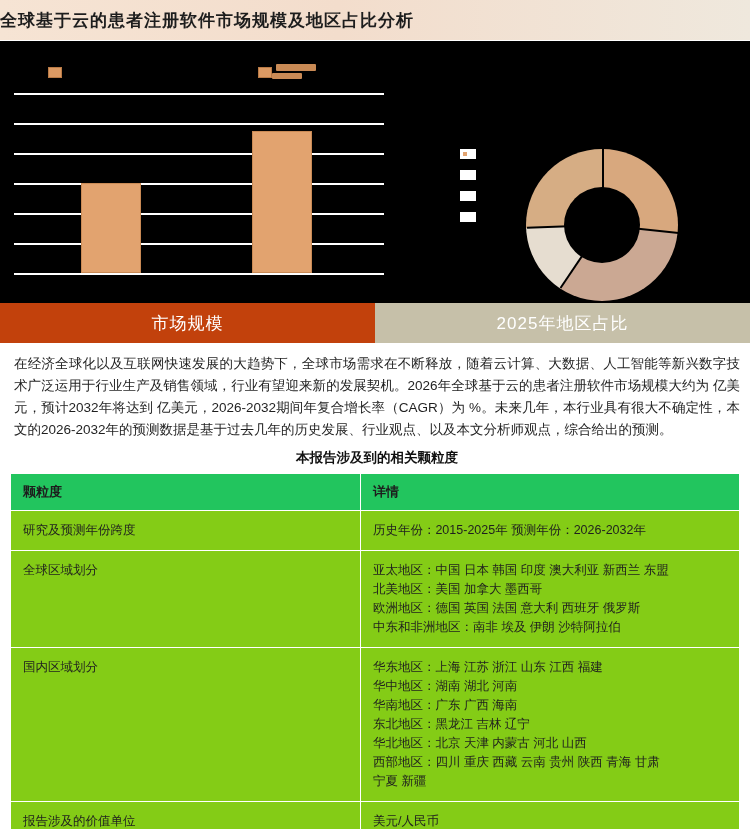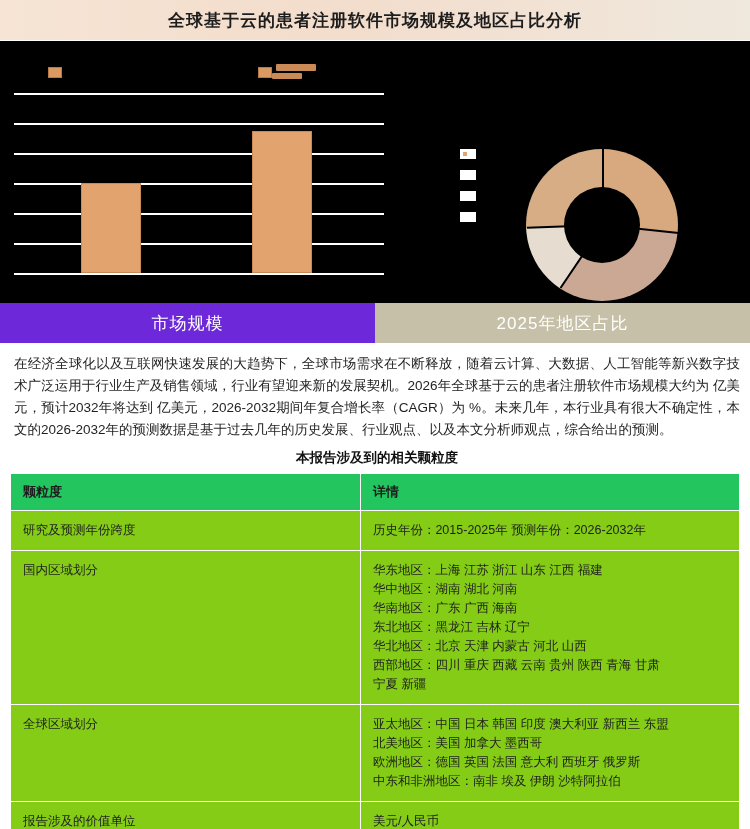--- a/index.html
+++ b/index.html
@@ -20,21 +20,20 @@
     height: 829px;
     background: #ffffff;
   }
 
   
   .title-bar {
     height: 40px;
     background: linear-gradient(to right, #f6e4d4 0%, #f3ddcc 45%, #efe8dd 100%);
     display: flex;
     align-items: center;
-    justify-content: center;
     border-bottom: 1px solid #ffffff;
   }
   .title-bar .title-text {
     font-size: 17px;
     font-weight: bold;
     letter-spacing: 1px;
     color: #1d1d1d;
   }
 
   
@@ -189,21 +188,21 @@
   }
   .tab {
     flex: 1 1 50%;
     display: flex;
     align-items: center;
     justify-content: center;
     font-size: 17px;
     color: #ffffff;
     letter-spacing: 1px;
   }
-  .tab.active { background: #6d28d9; }
+  .tab.active { background: #c2410c; }
   .tab.inactive { background: #c6c0a9; }
 
   
   .body-wrap {
     padding: 10px 10px 0 14px;
   }
   .paragraph {
     font-size: 13.5px;
     line-height: 22px;
     text-align: justify;
@@ -333,40 +332,40 @@
       </tr>
     </thead>
     <tbody>
       <tr>
         <td>研究及预测年份跨度</td>
         <td class="cell-lines">
           <div>历史年份：2015-2025年  预测年份：2026-2032年</div>
         </td>
       </tr>
       <tr class="row-tall">
+        <td>全球区域划分</td>
+        <td class="cell-lines">
+          <div>亚太地区：中国  日本  韩国  印度  澳大利亚  新西兰  东盟</div>
+          <div>北美地区：美国  加拿大  墨西哥</div>
+          <div>欧洲地区：德国  英国  法国  意大利  西班牙  俄罗斯</div>
+          <div>中东和非洲地区：南非  埃及  伊朗  沙特阿拉伯</div>
+        </td>
+      </tr>
+      <tr class="row-tall">
         <td>国内区域划分</td>
         <td class="cell-lines">
           <div>华东地区：上海  江苏  浙江  山东  江西  福建</div>
           <div>华中地区：湖南  湖北  河南</div>
           <div>华南地区：广东  广西  海南</div>
           <div>东北地区：黑龙江  吉林  辽宁</div>
           <div>华北地区：北京  天津  内蒙古  河北  山西</div>
           <div>西部地区：四川  重庆  西藏  云南  贵州  陕西  青海  甘肃</div>
           <div>宁夏  新疆</div>
         </td>
       </tr>
-      <tr class="row-tall">
-        <td>全球区域划分</td>
-        <td class="cell-lines">
-          <div>亚太地区：中国  日本  韩国  印度  澳大利亚  新西兰  东盟</div>
-          <div>北美地区：美国  加拿大  墨西哥</div>
-          <div>欧洲地区：德国  英国  法国  意大利  西班牙  俄罗斯</div>
-          <div>中东和非洲地区：南非  埃及  伊朗  沙特阿拉伯</div>
-        </td>
-      </tr>
       <tr>
         <td>报告涉及的价值单位</td>
         <td class="cell-lines">
           <div>美元/人民币</div>
         </td>
       </tr>
     </tbody>
   </table>
 
 </div>

